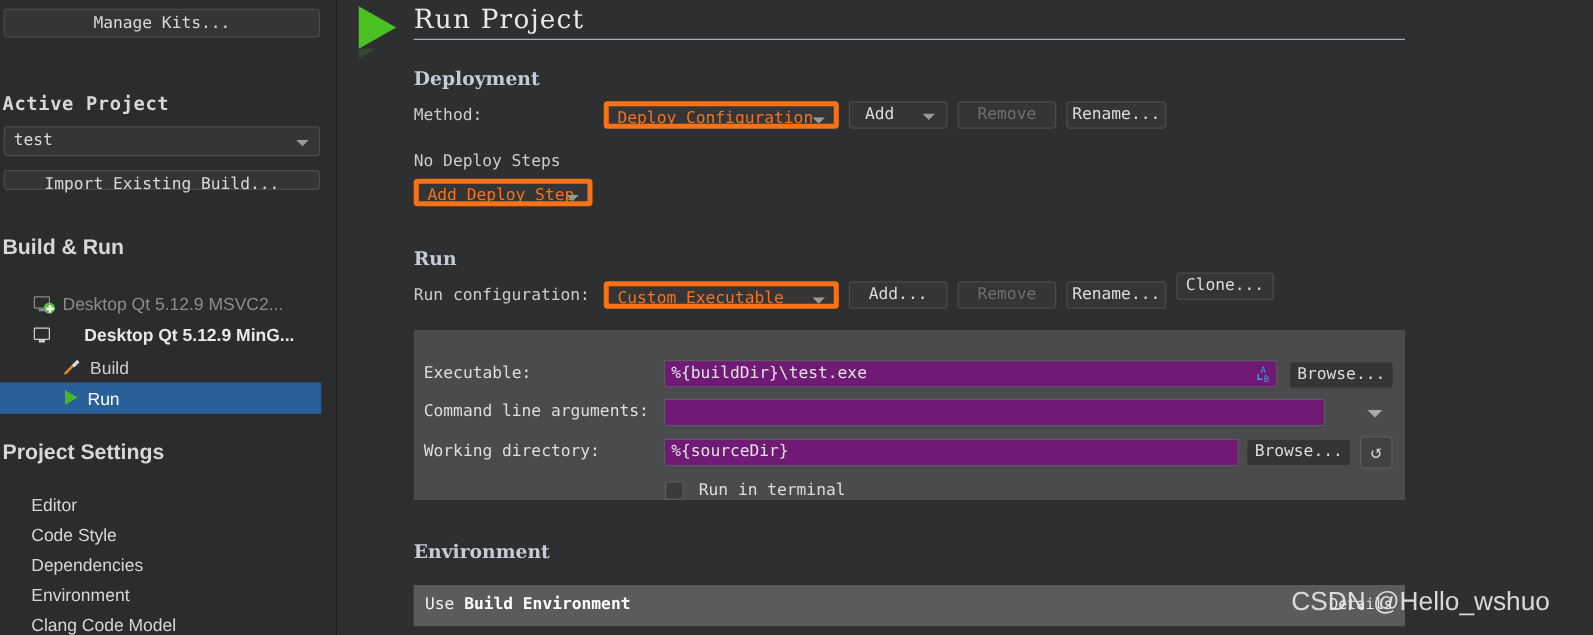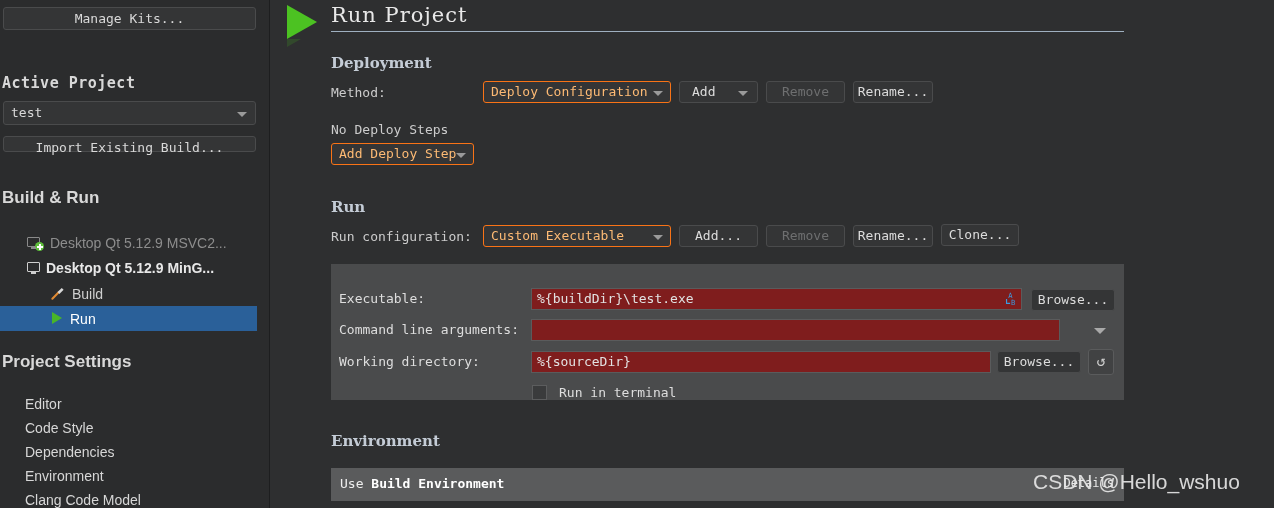--- a/index.html
+++ b/index.html
@@ -109,21 +109,21 @@
     display: flex;
     align-items: center;
     font-family: "Liberation Sans", sans-serif;
     font-size: 14px;
     box-sizing: border-box;
     white-space: nowrap;
     overflow: hidden;
   }
   .tree-item .tlabel { overflow: hidden; text-overflow: ellipsis; }
   .kit-msvc  { top: 230px; padding-left: 27px; color: #8d8d8d; }
-  .kit-mingw { top: 255px; padding-left: 27px; color: #e8e8e8; font-weight: bold; }
+  .kit-mingw { top: 255px; padding-left: 27px; color: #e8e8e8; font-weight: bold; justify-content: center; }
   .item-build{ top: 281px; padding-left: 50px; color: #cfcfcf; }
   .item-run  { top: 306px; padding-left: 50px; color: #ffffff; background: #2a6099; }
   .ico { position: absolute; display: inline-block; }
   .ico-monitor {
     width: 13px; height: 10px;
     border: 1.5px solid #cfcfcf;
     border-radius: 1px;
     box-sizing: border-box;
   }
   .ico-monitor::after {
@@ -216,24 +216,24 @@
   .fld-label {
     position: absolute;
     font-family: "DejaVu Sans Mono", monospace;
     font-size: 13px;
     color: #cccccc;
     white-space: nowrap;
   }
   .combo {
     position: absolute;
     background: #343536;
-    border: 1px solid #f97316;
+    border: 4px solid #f97316;
     border-radius: 3px;
     box-sizing: border-box;
-    color: #fdba74;
+    color: #f97316;
     font-family: "DejaVu Sans Mono", monospace;
     font-size: 13px;
     line-height: 20px;
     height: 22px;
     padding-left: 7px;
     padding-right: 24px;
     white-space: nowrap;
   }
   .combo .arrow { position: absolute; right: 7px; top: 9px; }
   .mbtn {
@@ -263,21 +263,21 @@
   }
   .ep-label {
     position: absolute;
     font-family: "DejaVu Sans Mono", monospace;
     font-size: 13px;
     color: #dedede;
     white-space: nowrap;
   }
   .input {
     position: absolute;
-    background: #7f1d1d;
+    background: #701a75;
     border: 1px solid #5a5b5c;
     box-sizing: border-box;
     color: #e2e2e2;
     font-family: "DejaVu Sans Mono", monospace;
     font-size: 13px;
     line-height: 20px;
     height: 22px;
     padding-left: 5px;
     white-space: nowrap;
     overflow: hidden;
@@ -445,21 +445,21 @@
       <span>Custom Executable</span>
       <span class="arrow"></span>
     </div>
 
     <div class="mbtn" style="left:409px; top:225px; width:79px;">Add...</div>
 
     <div class="mbtn disabled" style="left:496px; top:225px; width:79px;">Remove</div>
 
     <div class="mbtn" style="left:583px; top:225px; width:80px;">Rename...</div>
 
-    <div class="mbtn" style="left:671px; top:224px; width:78px;">Clone...</div>
+    <div class="mbtn" style="left:671px; top:218px; width:78px;">Clone...</div>
 
     <div class="exec-panel">
 
       <div class="ep-label" style="left:8px; top:27px;">Executable:</div>
       <div class="input" style="left:200px; top:24px; width:491px;">%{buildDir}\test.exe</div>
       <svg class="ab-icon" style="left:672px; top:27px;" width="18" height="18" viewBox="0 0 18 18">
         <text x="6" y="8" font-size="8" fill="#3d9ae0" font-family="DejaVu Sans Mono, monospace">A</text>
         <text x="9" y="16" font-size="8" fill="#3d9ae0" font-family="DejaVu Sans Mono, monospace">B</text>
         <path d="M4 9 L4 14 L8 14" stroke="#3d9ae0" stroke-width="1.3" fill="none"></path>
       </svg>

